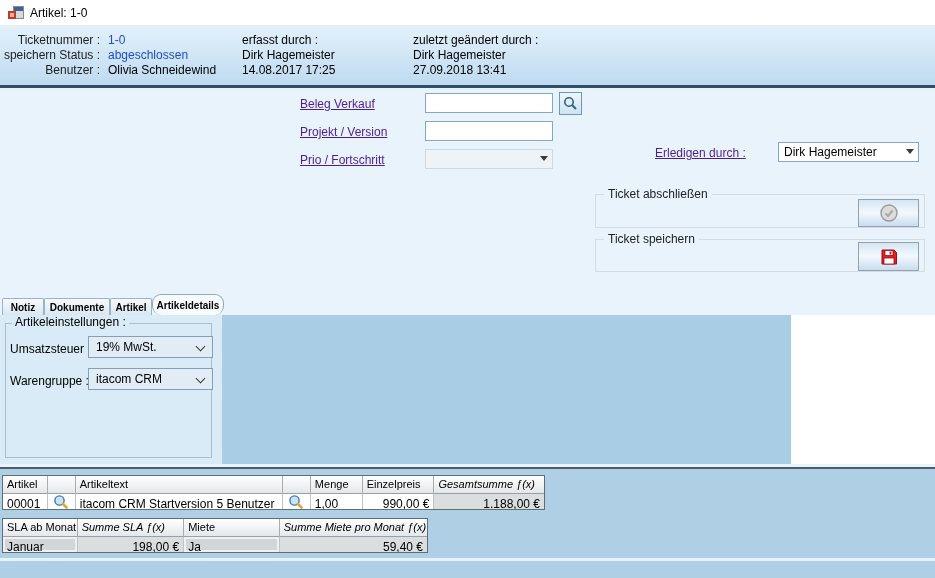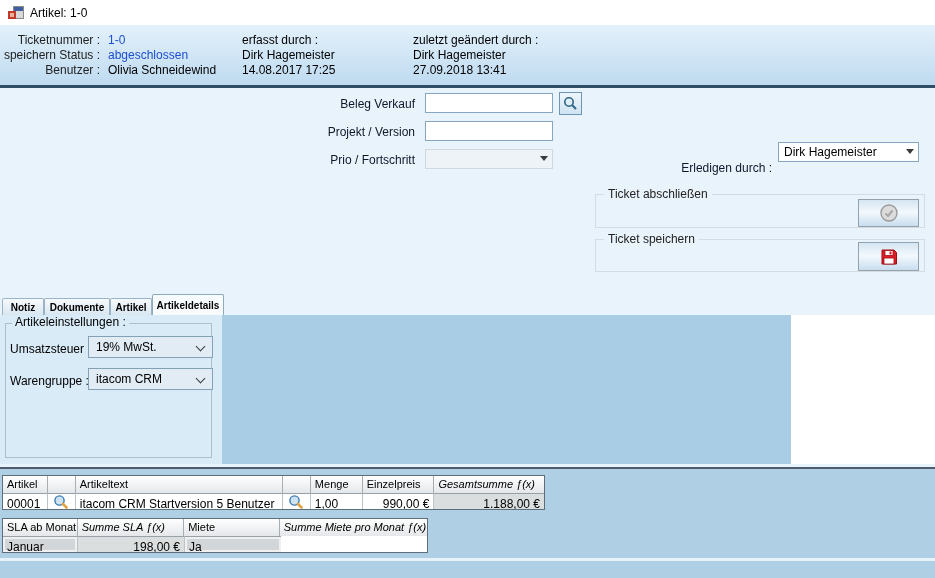--- a/index.html
+++ b/index.html
@@ -21,39 +21,39 @@
     border-bottom:3px solid #2e4d66; }
   .hline { line-height:15px; height:15px; white-space:nowrap; }
   .hlabels { position:absolute; left:0; top:8px; width:100px; text-align:right; color:#222; }
   .hvalues { position:absolute; left:108px; top:8px; }
   .blue-val { color:#1d4ed2; }
   .hcol2 { position:absolute; left:242px; top:8px; }
   .hcol3 { position:absolute; left:413px; top:8px; }
 
   
   #form-area { position:absolute; left:0; top:88px; width:935px; height:208px; background:#e9f3fb; }
-  .flabel { position:absolute; left:300px; width:115px; text-align:right; color:#0f172a; white-space:nowrap; }
+  .flabel { position:absolute; left:300px; width:115px; color:#4c1d95; white-space:nowrap;text-decoration:underline; }
   .tbox { position:absolute; width:128px; height:20px; background:#fff; border:1px solid #86a7c4; font-family:inherit; font-size:12px; padding:0 3px; }
   .search-btn { position:absolute; left:559px; top:4px; width:23px; height:23px;
     background:linear-gradient(180deg,#eef6fc,#cfe3f2); border:1px solid #6f96b2; display:flex; align-items:center; justify-content:center; cursor:pointer; }
   .combo { position:absolute; height:20px; background:#fff; border:1px solid #86a7c4; display:flex; align-items:center; padding-left:5px; cursor:default; }
   .combo .arrow { position:absolute; right:4px; top:6px; width:0; height:0; border-left:4px solid transparent; border-right:4px solid transparent; border-top:5px solid #3a3a3a; }
   .combo.flat { background:#eef3f7; border:1px solid #cdd8e0; }
   .groupbox { position:absolute; left:595px; width:330px; border:1px solid #d4dbe1; }
   .groupbox .gb-label { position:absolute; top:-8px; left:8px; background:#e9f3fb; padding:0 4px; color:#222; white-space:nowrap; }
   .icon-btn { position:absolute; left:858px; width:61px; height:28px;
     background:linear-gradient(180deg,#d4e5f2 0%,#f3f9fd 48%,#c8ddee 100%);
     border:1px solid #93a2ad; display:flex; align-items:center; justify-content:center; cursor:pointer; }
 
   
   #tabstrip { position:absolute; left:0; top:296px; width:935px; height:19px; background:#e9f3fb; }
   .tab { position:absolute; bottom:0; height:17px; background:linear-gradient(180deg,#f7fafc,#d9e7f1);
     border:1px solid #9ab3c6; border-bottom:none; border-radius:2px 2px 0 0;
     display:flex; align-items:center; justify-content:center; font-size:10px; cursor:pointer;font-weight:bold; }
-  .tab.active { height:21px; background:#f8fbfd; z-index:2; border-color:#8fa9bd; }
+  .tab.active { height:21px; background:#f8fbfd; z-index:2; border-color:#8fa9bd;border-radius:9px; }
 
   
   #tabpage { position:absolute; left:0; top:315px; width:791px; height:149px; background:#a9cde4; }
   #details-panel { position:absolute; left:0; top:0; width:222px; height:149px; background:#d9ebf7; }
   #details-gbox { position:absolute; left:5px; top:8px; width:207px; height:135px; border:1px solid #a8c0d0; }
   #details-gbox .gb-label { position:absolute; top:-9px; left:6px; background:#d9ebf7; padding:0 3px; white-space:nowrap; }
   .dlabel { position:absolute; left:10px; white-space:nowrap; }
   .combo10 { position:absolute; left:88px; width:125px; height:22px; background:#e2ecf4; border:1px solid #84a0b5;
     display:flex; align-items:center; padding-left:7px; cursor:default; }
   .combo10 .chev { position:absolute; right:8px; top:6px; width:7px; height:7px; border-right:1px solid #3c3c3c; border-bottom:1px solid #3c3c3c; transform:rotate(45deg); }
@@ -125,21 +125,21 @@
 
     <div class="flabel" style="top:37px;">Projekt / Version</div>
     <input class="tbox" style="left: 425px; top: 33px;" value="">
 
     <div class="flabel" style="top:65px;">Prio / Fortschritt</div>
     <div class="combo flat" style="left:425px; top:61px; width:128px;">
       <span></span>
       <span class="arrow"></span>
     </div>
 
-    <div class="flabel" style="left:655px; width:117px; top:73px;">Erledigen durch :</div>
+    <div class="flabel" style="left:655px; width:117px; top:58px;">Erledigen durch :</div>
     <div class="combo" style="left:778px; top:54px; width:141px;">
       <span>Dirk Hagemeister</span>
       <span class="arrow"></span>
     </div>
 
     <div class="groupbox" style="top:106px; height:34px;">
       <span class="gb-label">Ticket abschließen</span>
     </div>
     <button class="icon-btn" style="top:111px;">
       <svg width="20" height="20" viewBox="0 0 20 20">
@@ -225,19 +225,20 @@
       <div class="grow gh">
         <div class="gc" style="width:75px;">SLA ab Monat</div>
         <div class="gc fx" style="width:107px;">Summe SLA ƒ(x)</div>
         <div class="gc" style="width:96px;">Miete</div>
         <div class="gc fx" style="width:148px;">Summe Miete pro Monat ƒ(x)</div>
       </div>
       <div class="grow gd">
         <div class="gc cell3d" style="width:75px;">Januar</div>
         <div class="gc right gray" style="width:107px;">198,00 €</div>
         <div class="gc cell3d" style="width:96px;">Ja</div>
+        <div class="gc right gray" style="width:148px;">59,40 €</div>
       </div>
     </div>
 
     <div id="white-sep"></div>
   </div>
 
 </div>
 
 </body></html>

